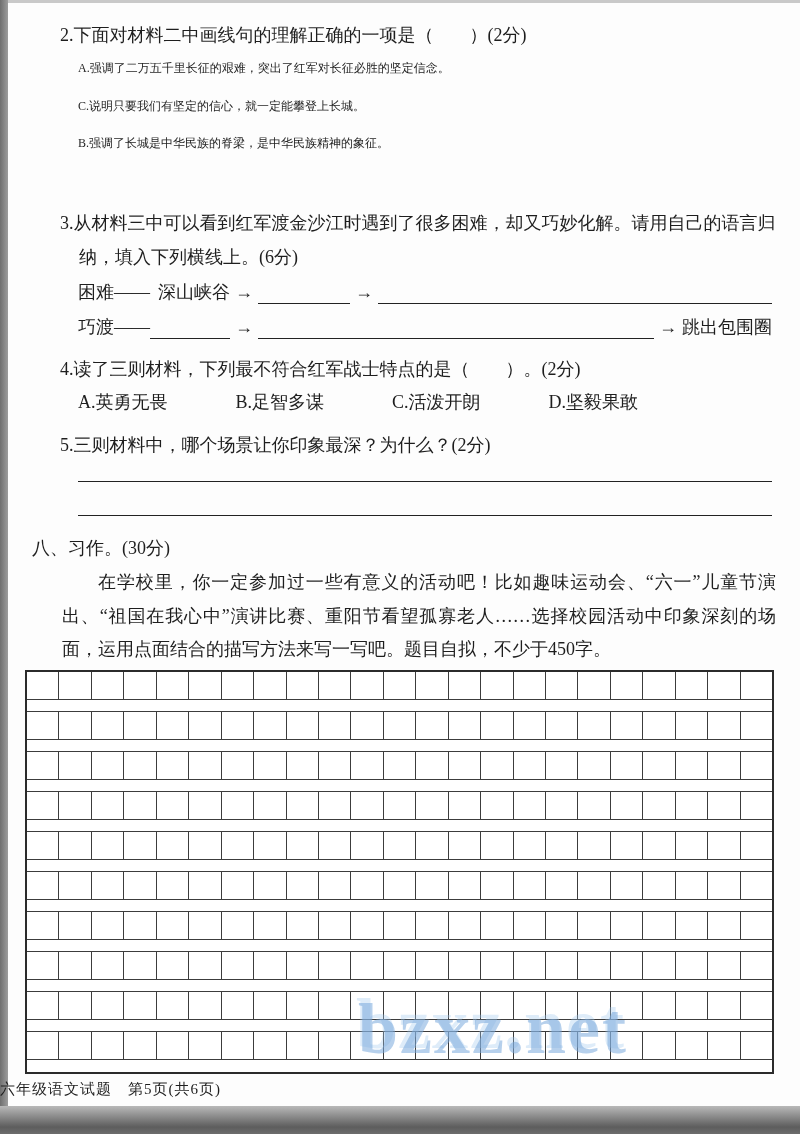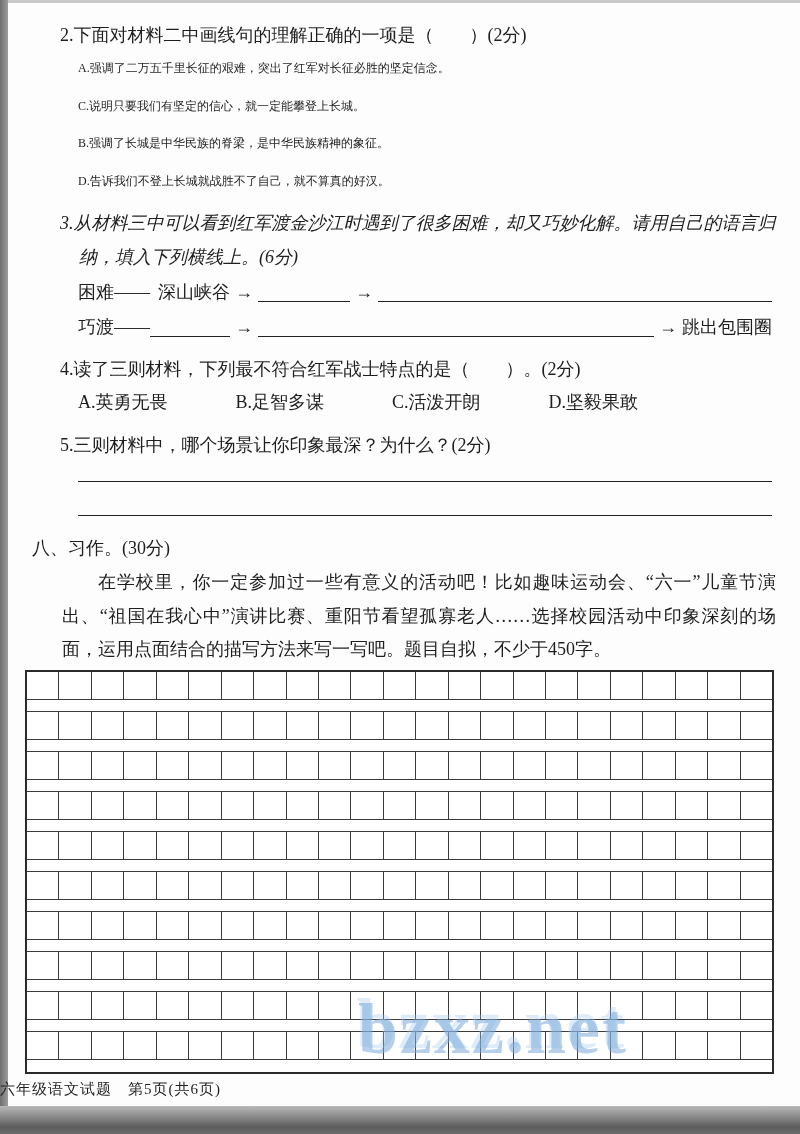--- a/index.html
+++ b/index.html
@@ -10,26 +10,26 @@
     color:#1e1e1e;
   }
   
   .edge-top   { position:absolute; top:0; left:0; width:100%; height:3px; background:#c9c9c9; }
   .edge-left  { position:absolute; top:0; left:0; width:8px; height:100%;
                 background:linear-gradient(to right,#6f6f6f,#9d9d9d); }
   .edge-bottom{ position:absolute; top:1106px; left:0; width:100%; height:28px;
                 background:linear-gradient(to bottom,#b9b9b9,#5d5d5d 75%,#6d6d6d); }
   
   .q-stem  { position:absolute; left:60px; width:716px; font-size:18px; line-height:34px; }
-  .hang    { padding-left:19px; text-indent:-19px;font-style:italic; }
+  .hang    { padding-left:19px; text-indent:-19px; }
   .opt-list{ position:absolute; left:78px; width:700px; }
   .opt-line{ font-size:12px; line-height:37.5px; }
   .opt-inline { position:absolute; left:78px; display:flex; gap:68px; font-size:18px; }
   
-  .fill-row { position:absolute; left:78px; width:694px; display:flex; font-size:18px; line-height:24px; }
+  .fill-row { position:absolute; left:78px; width:694px; display:flex; align-items:flex-end; font-size:18px; line-height:24px; }
   .fill-row .txt { white-space:nowrap; }
   .fill-row .arrow { margin:0 5px; white-space:nowrap; }
   .fill { height:22px; border-bottom:1.4px solid #222; }
   .fill.short1 { width:92px; }
   .fill.short2 { width:80px; }
   .fill.grow   { flex:1; }
   .gap8 { margin-left:8px; }
   
   .answer-line { position:absolute; left:78px; width:694px; height:0; border-bottom:1.4px solid #222; }
   
@@ -58,21 +58,20 @@
 <body>
 
 <div class="edge-top"></div>
 <div class="edge-left"></div>
 
 <div class="q-stem" style="top:18px">2.下面对材料二中画线句的理解正确的一项是（　　）(2分)</div>
 <div class="opt-list" style="top:50px">
   <div class="opt-line">A.强调了二万五千里长征的艰难，突出了红军对长征必胜的坚定信念。</div>
   <div class="opt-line">C.说明只要我们有坚定的信心，就一定能攀登上长城。</div>
   <div class="opt-line">B.强调了长城是中华民族的脊梁，是中华民族精神的象征。</div>
-  <div class="opt-line">D.告诉我们不登上长城就战胜不了自己，就不算真的好汉。</div>
 </div>
 
 <div class="q-stem hang" style="top:206px">3.从材料三中可以看到红军渡金沙江时遇到了很多困难，却又巧妙化解。请用自己的语言归纳，填入下列横线上。(6分)</div>
 <div class="fill-row" style="top:280px">
   <span class="txt">困难——</span>
   <span class="txt gap8">深山峡谷</span>
   <span class="arrow">→</span>
   <span class="fill short1"></span>
   <span class="arrow">→</span>
   <span class="fill grow"></span>

